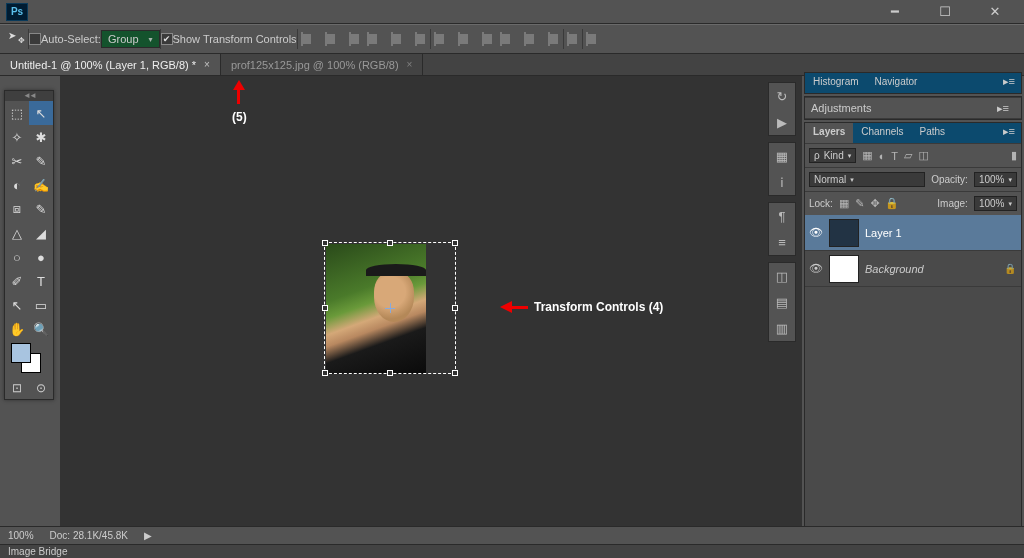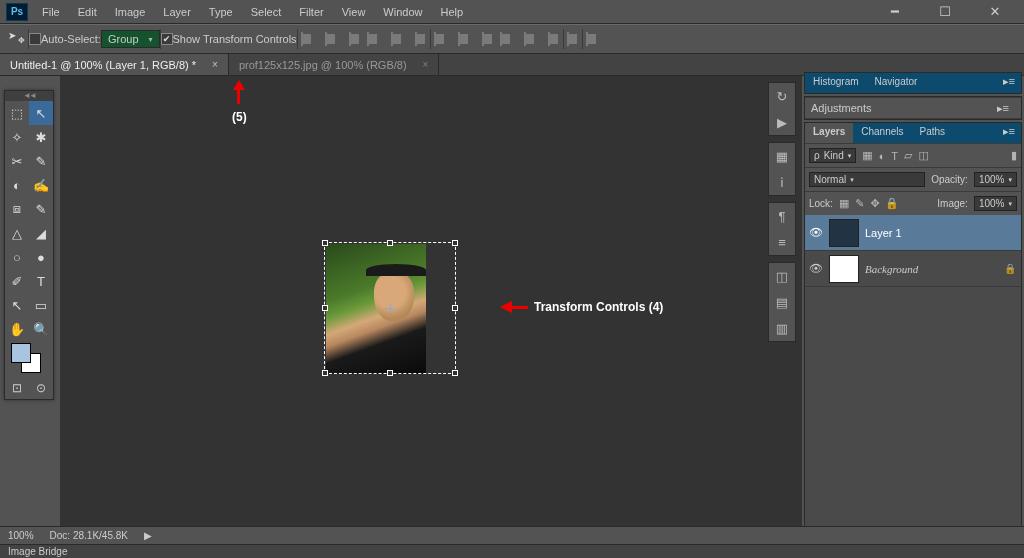--- a/index.html
+++ b/index.html
@@ -25,21 +25,21 @@
 .dd { background:#14532d; border:1px solid #2a2a2a; padding:2px 6px; display:flex; align-items:center; gap:10px; font-size:11px; }
 .dd::after { content:"▾"; font-size:8px; opacity:.8; }
 .sep { width:1px; height:20px; background:#3a3a3a; }
 .align-icons { display:flex; gap:6px; }
 .aicon { width:18px; height:18px; background:#535353; opacity:.45; position:relative; }
 .aicon::before,.aicon::after { content:""; position:absolute; background:#aaa; }
 .aicon.a1::before{width:2px;height:14px;left:3px;top:2px;} .aicon.a1::after{width:8px;height:10px;left:5px;top:4px;}
 
 
 .tabsrow { height:22px; background:#434343; border-bottom:1px solid #2a2a2a; display:flex; align-items:stretch; }
-.doctab { padding:3px 10px; font-size:11px; display:flex; align-items:center; gap:16px; border-right:1px solid #2a2a2a; }
+.doctab { padding:3px 10px; font-size:11px; display:flex; align-items:center; gap:8px; border-right:1px solid #2a2a2a; }
 .doctab.active { background:#535353; color:#eee; }
 .doctab.inactive { color:#999; }
 .doctab .x { font-size:10px; opacity:.7; }
 
 
 .work { position:absolute; top:76px; left:60px; right:222px; bottom:32px; background:#333; }
 
 
 .tools { position:absolute; left:4px; top:90px; width:50px; background:#535353; border:1px solid #2a2a2a; box-shadow:0 0 4px rgba(0,0,0,.4); }
 .tools-hdr { height:10px; background:#3f3f3f; text-align:center; font-size:8px; color:#888; }
@@ -71,21 +71,21 @@
 .lrow .dd2 { background:#3a3a3a; border:1px solid #222; padding:1px 4px; display:flex; align-items:center; gap:4px;}
 .lrow .dd2::after { content:"▾"; font-size:7px;}
 .licon { font-size:11px; opacity:.8;}
 .layerlist { flex:1; background:#4a4a4a; }
 .layer { display:flex; align-items:center; height:36px; gap:6px; padding:0 4px; border-bottom:1px solid #3a3a3a; font-size:11px;}
 .layer.sel { background:#5a7a9a; color:#fff;}
 .eye { width:14px; font-size:11px;}
 .thumb { width:30px; height:28px; background:#234; border:1px solid #222; }
 .thumb.white { background:#fff; }
 .lock-icon { margin-left:auto; font-size:10px; opacity:.7;}
-.italic { font-style:italic;font-family:Liberation Serif, serif;}
+.italic { font-style:italic;}
 
 
 .status { position:absolute; bottom:14px; left:0; right:0; height:18px; background:#535353; border-top:1px solid #2a2a2a; display:flex; align-items:center; font-size:10px; padding:0 8px; gap:16px;}
 .minibridge { position:absolute; bottom:0; left:0; height:14px; background:#434343; padding:0 8px; font-size:10px; display:flex; align-items:center; border-top:1px solid #2a2a2a; width:100%;}
 
 
 .lbottom { position:absolute; bottom:0; right:2px; width:218px; height:18px; background:#434343; border:1px solid #2a2a2a; display:flex; align-items:center; justify-content:flex-end; gap:10px; padding:0 6px; font-size:10px;}
 
 
 .canvas-img { position:absolute; left:326px; top:244px; width:130px; height:130px; }
@@ -107,32 +107,20 @@
 .arrow-red::after { content:""; position:absolute; left:0; top:0; width:0;height:0; border-right:12px solid #e00; border-top:6px solid transparent; border-bottom:6px solid transparent;}
 .arrow-up { width:12px; height:24px; position:relative;}
 .arrow-up::before { content:""; position:absolute; left:4px; top:8px; width:3px; height:16px; background:#e00;}
 .arrow-up::after { content:""; position:absolute; left:0; top:0; width:0;height:0; border-bottom:10px solid #e00; border-left:6px solid transparent; border-right:6px solid transparent;}
 </style>
 </head>
 <body>
 
 <div class="titlebar">
   <div class="ps-logo">Ps</div>
-  <div class="menubar">
-    <div class="menuitem">File</div>
-    <div class="menuitem">Edit</div>
-    <div class="menuitem">Image</div>
-    <div class="menuitem">Layer</div>
-    <div class="menuitem">Type</div>
-    <div class="menuitem">Select</div>
-    <div class="menuitem">Filter</div>
-    <div class="menuitem">View</div>
-    <div class="menuitem">Window</div>
-    <div class="menuitem">Help</div>
-  </div>
   <div class="winbtns">
     <div class="winbtn">━</div>
     <div class="winbtn">☐</div>
     <div class="winbtn">✕</div>
   </div>
 </div>
 
 <div class="optbar">
   <div class="movetool-icon"></div>
   <div class="sep"></div>

